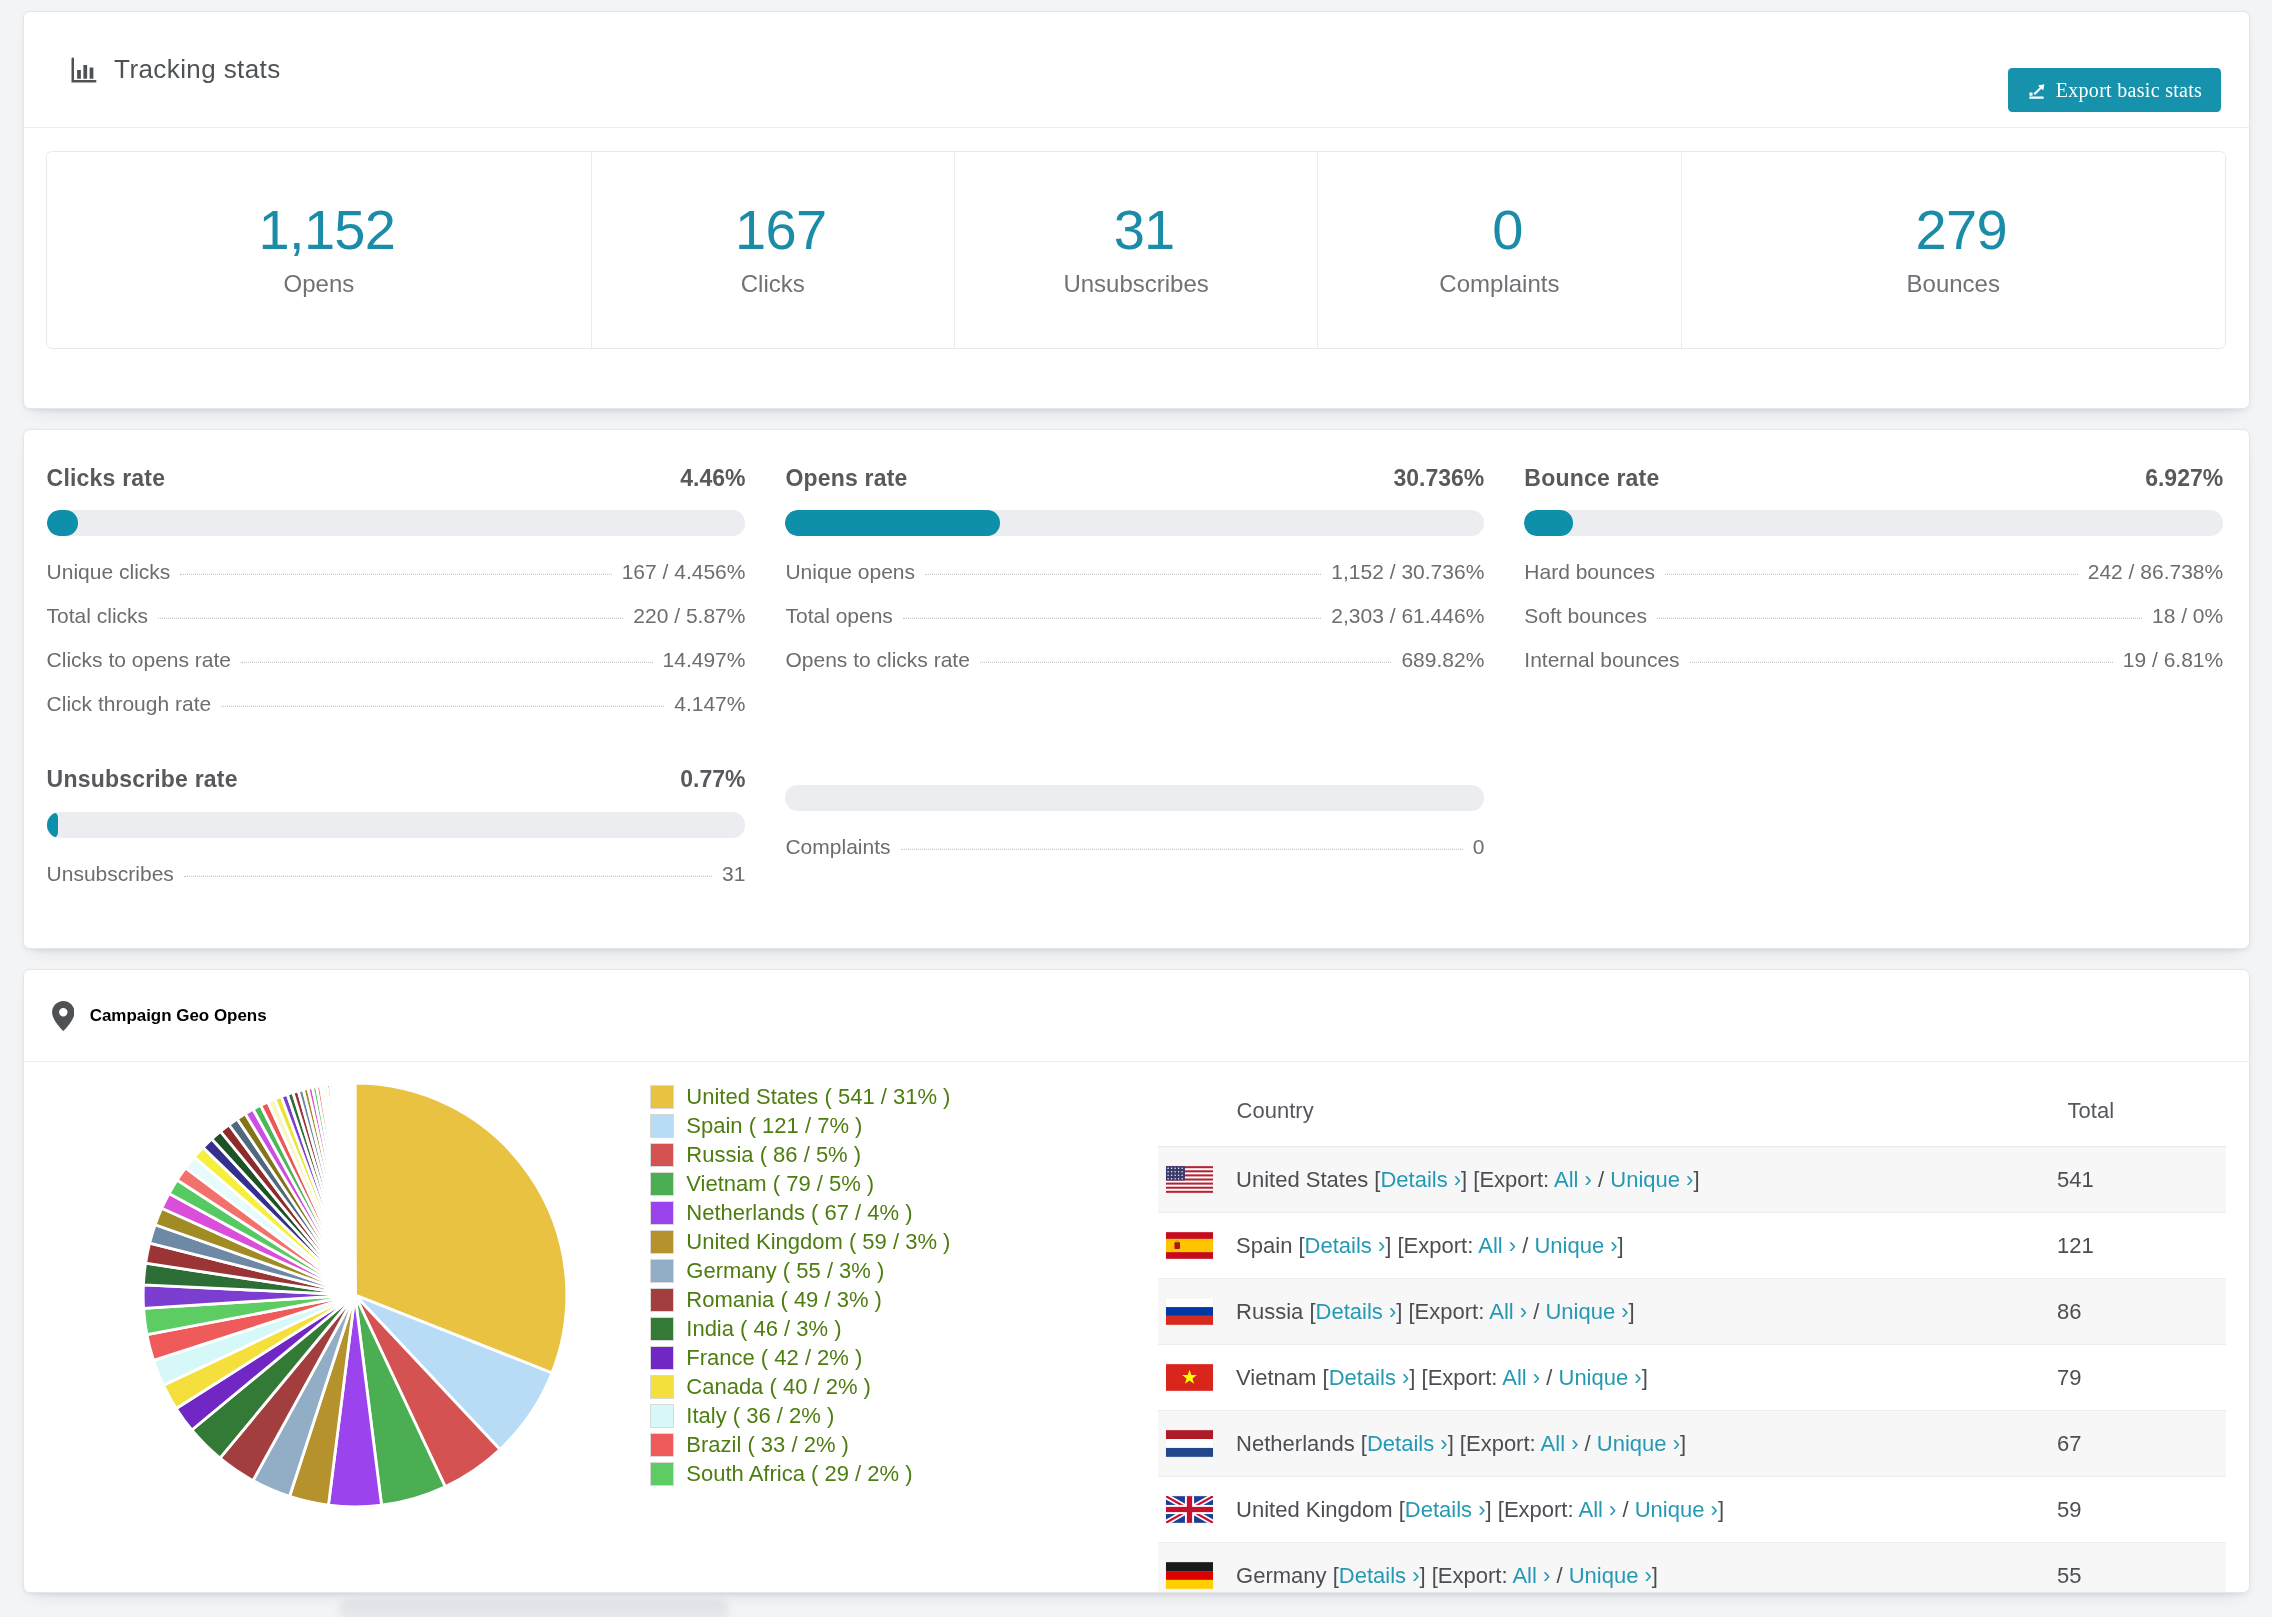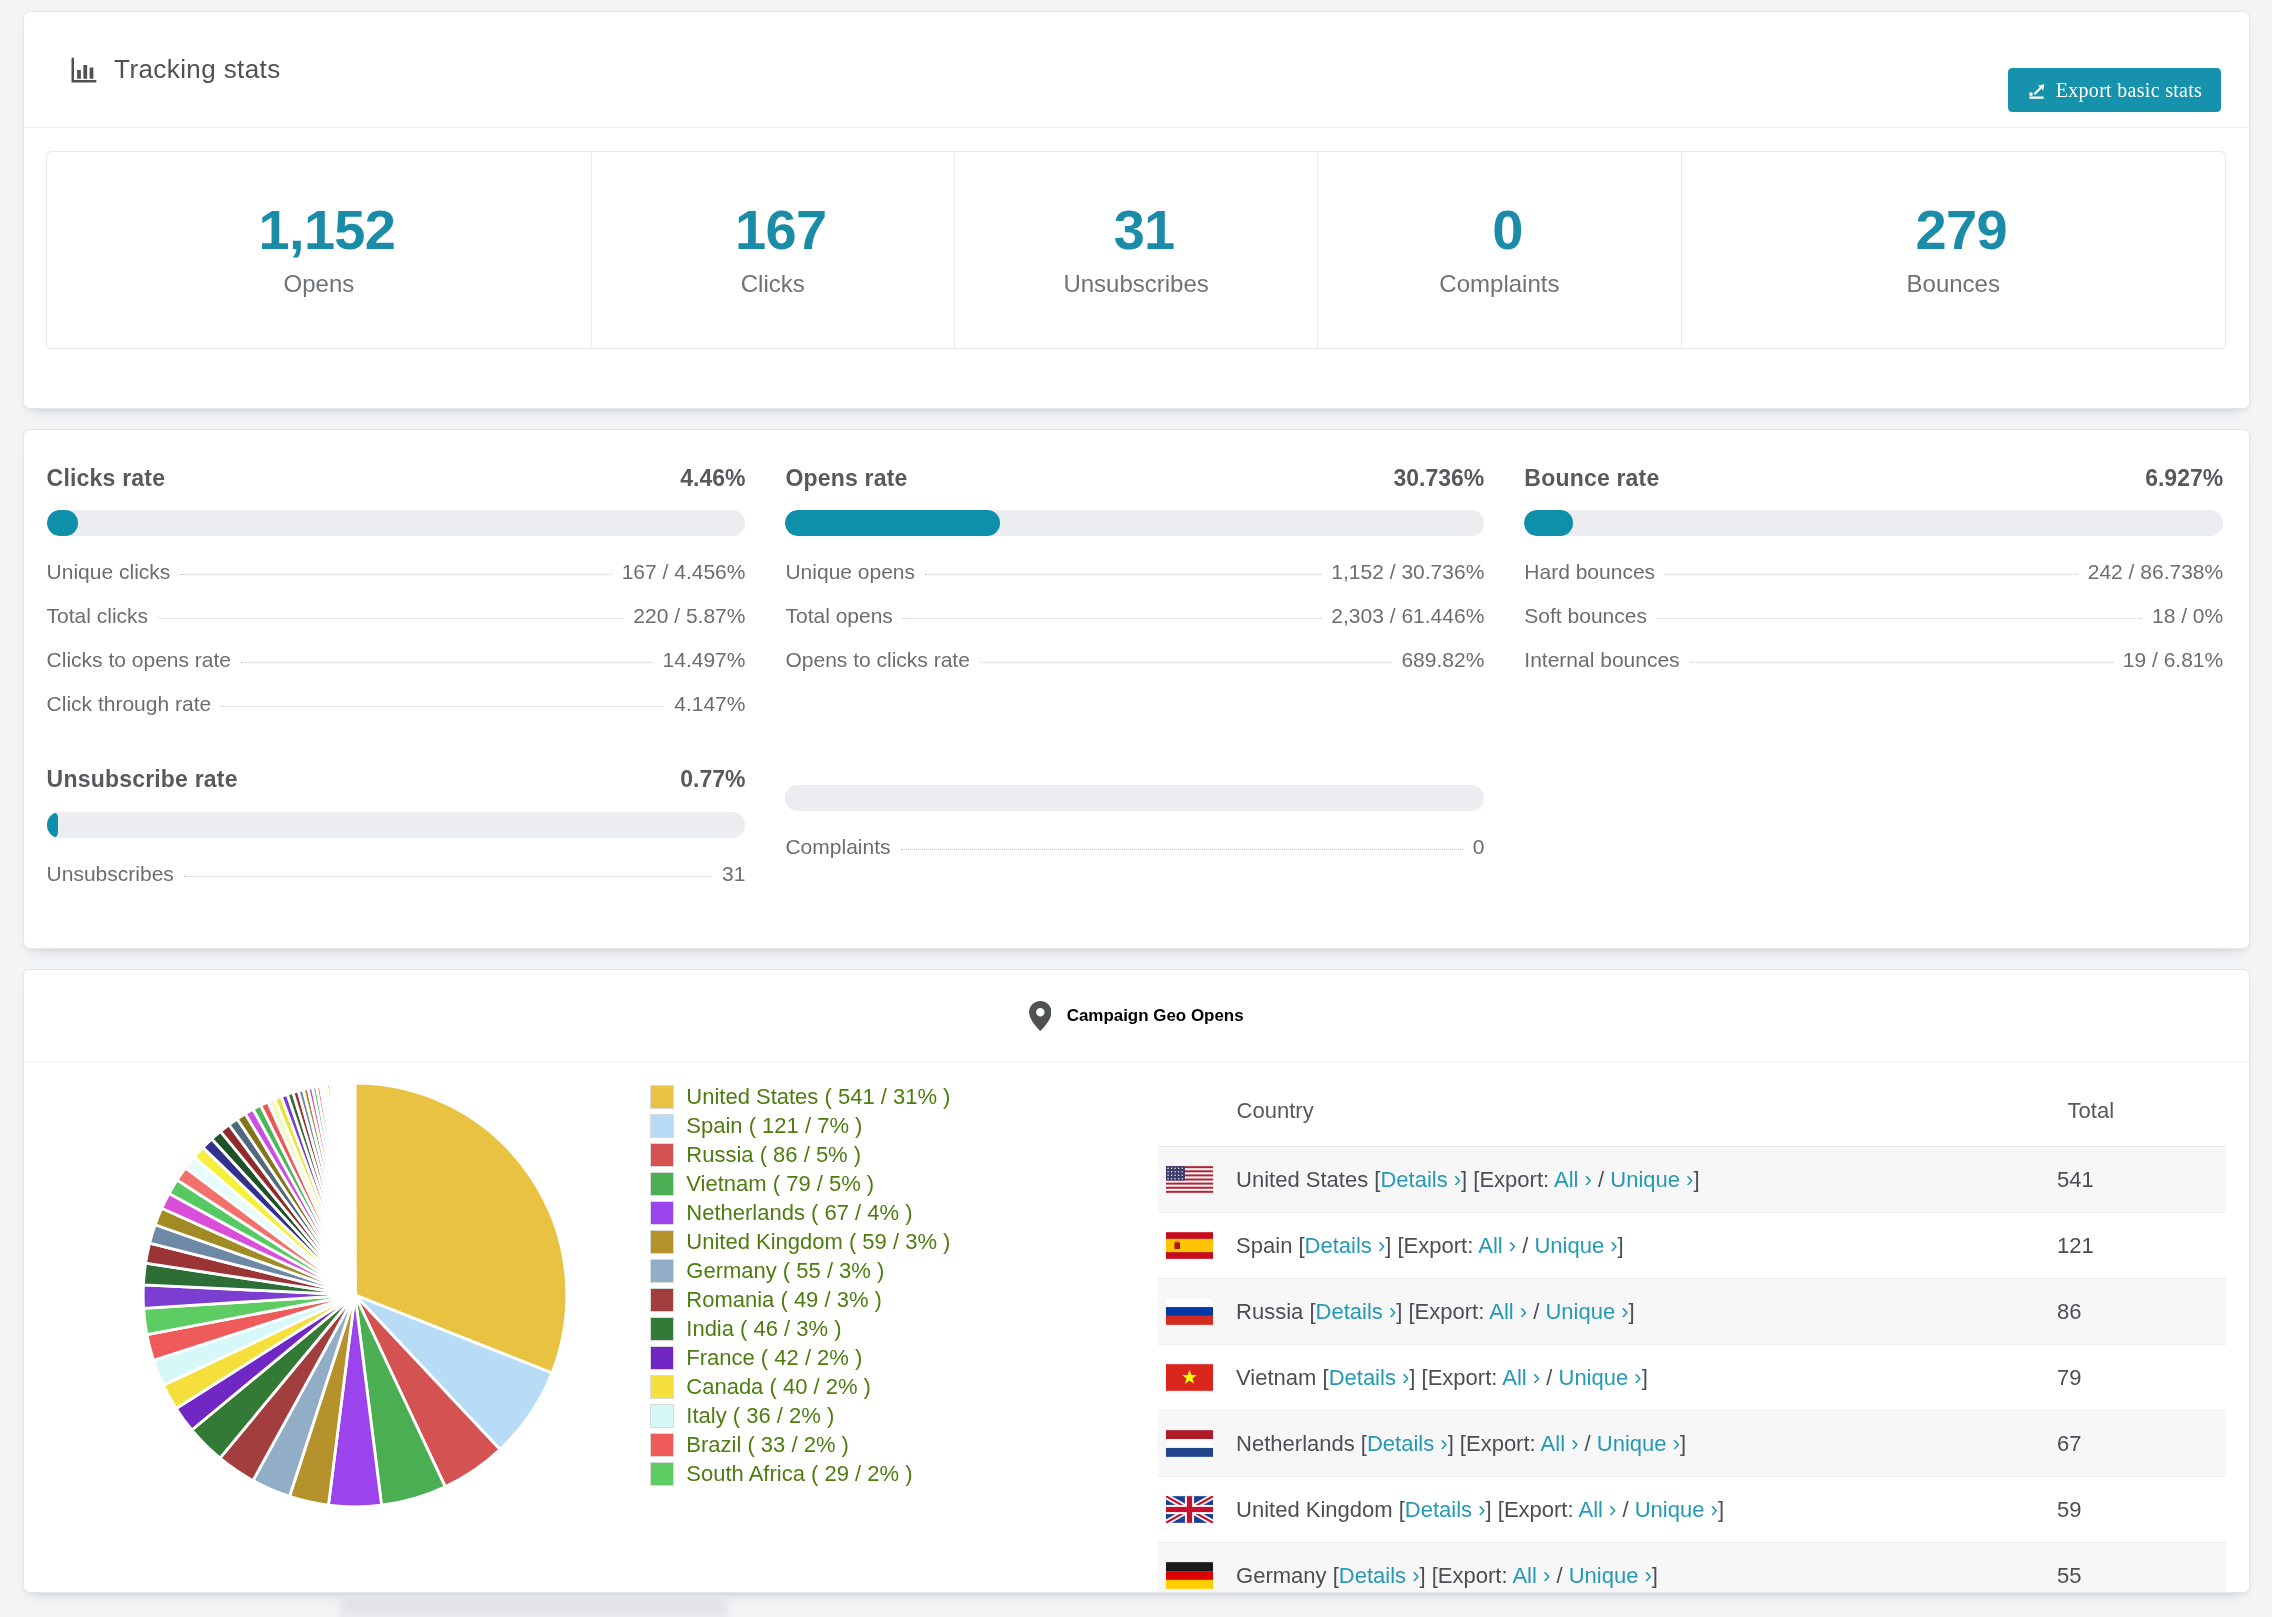--- a/index.html
+++ b/index.html
@@ -33,21 +33,21 @@
   .stats-row{
     margin:22.6px 22.6px 0 22.6px;height:198px;display:flex;
     border:0.7px solid #e7e9ec;border-radius:5.6px;box-sizing:border-box;background:#fff;
   }
   .stat{
     flex:1 1 0;display:flex;flex-direction:column;align-items:center;justify-content:center;
     border-right:0.7px solid #eaecef;
   }
   .stat.wide{flex:1.5 1 0;}
   .stat:last-child{border-right:none;}
-  .stat-value{font-size:56px;font-weight:700;color:#1b8ca8;letter-spacing:-0.7px;line-height:1;margin-left:16px;}
+  .stat-value{font-size:56px;font-weight:400;color:#1b8ca8;letter-spacing:-0.7px;line-height:1;margin-left:16px;}
   .stat-label{font-size:24px;color:#6f7276;margin-top:11.3px;}
   
   .card-rates{
     top:429px;height:520px;overflow:hidden;
     display:grid;grid-template-columns:repeat(3,1fr);
     column-gap:41px;row-gap:42px;align-content:start;
     padding:35px 25.4px 49px 23px;
     gap:40px;
   }
   .rate-head{display:flex;justify-content:space-between;align-items:baseline;}
@@ -55,21 +55,21 @@
   .rate-value{font-size:23px;font-weight:700;color:#57595c;}
   .rate-bar{margin-top:18.4px;height:26px;background:#ecedf0;border-radius:12.7px;overflow:hidden;}
   .rate-fill{height:100%;background:#0f90aa;border-radius:12.7px;}
   .rate-rows{margin-top:14px;}
   .rate-row{display:flex;align-items:baseline;font-size:21px;color:#6b6d70;padding:10px 0;}
   .leader{flex:1;border-bottom:1.4px dotted #bfbfbf;margin:0 10px;transform:translateY(-4.2px);}
   
   .card-geo{top:969px;height:624px;overflow:hidden;}
   .geo-head{
     height:92px;display:flex;align-items:center;padding:0 28px;
-    border-bottom:1.4px solid #ededef;box-sizing:border-box;justify-content:center;
+    border-bottom:1.4px solid #ededef;box-sizing:border-box;
   }
   .geo-body{position:relative;height:531px;}
   .pie-svg{position:absolute;left:98px;top:0px;}
   .legend{
     position:absolute;left:626px;top:20px;margin:0;padding:0;list-style:none;
   }
   .legend li{display:flex;align-items:center;height:29px;font-size:22px;color:#4d7c0f;}
   .swatch{
     width:22px;height:22px;border:1.4px solid #d9d9d9;margin-right:12.7px;flex:0 0 auto;box-sizing:content-box;
   }

